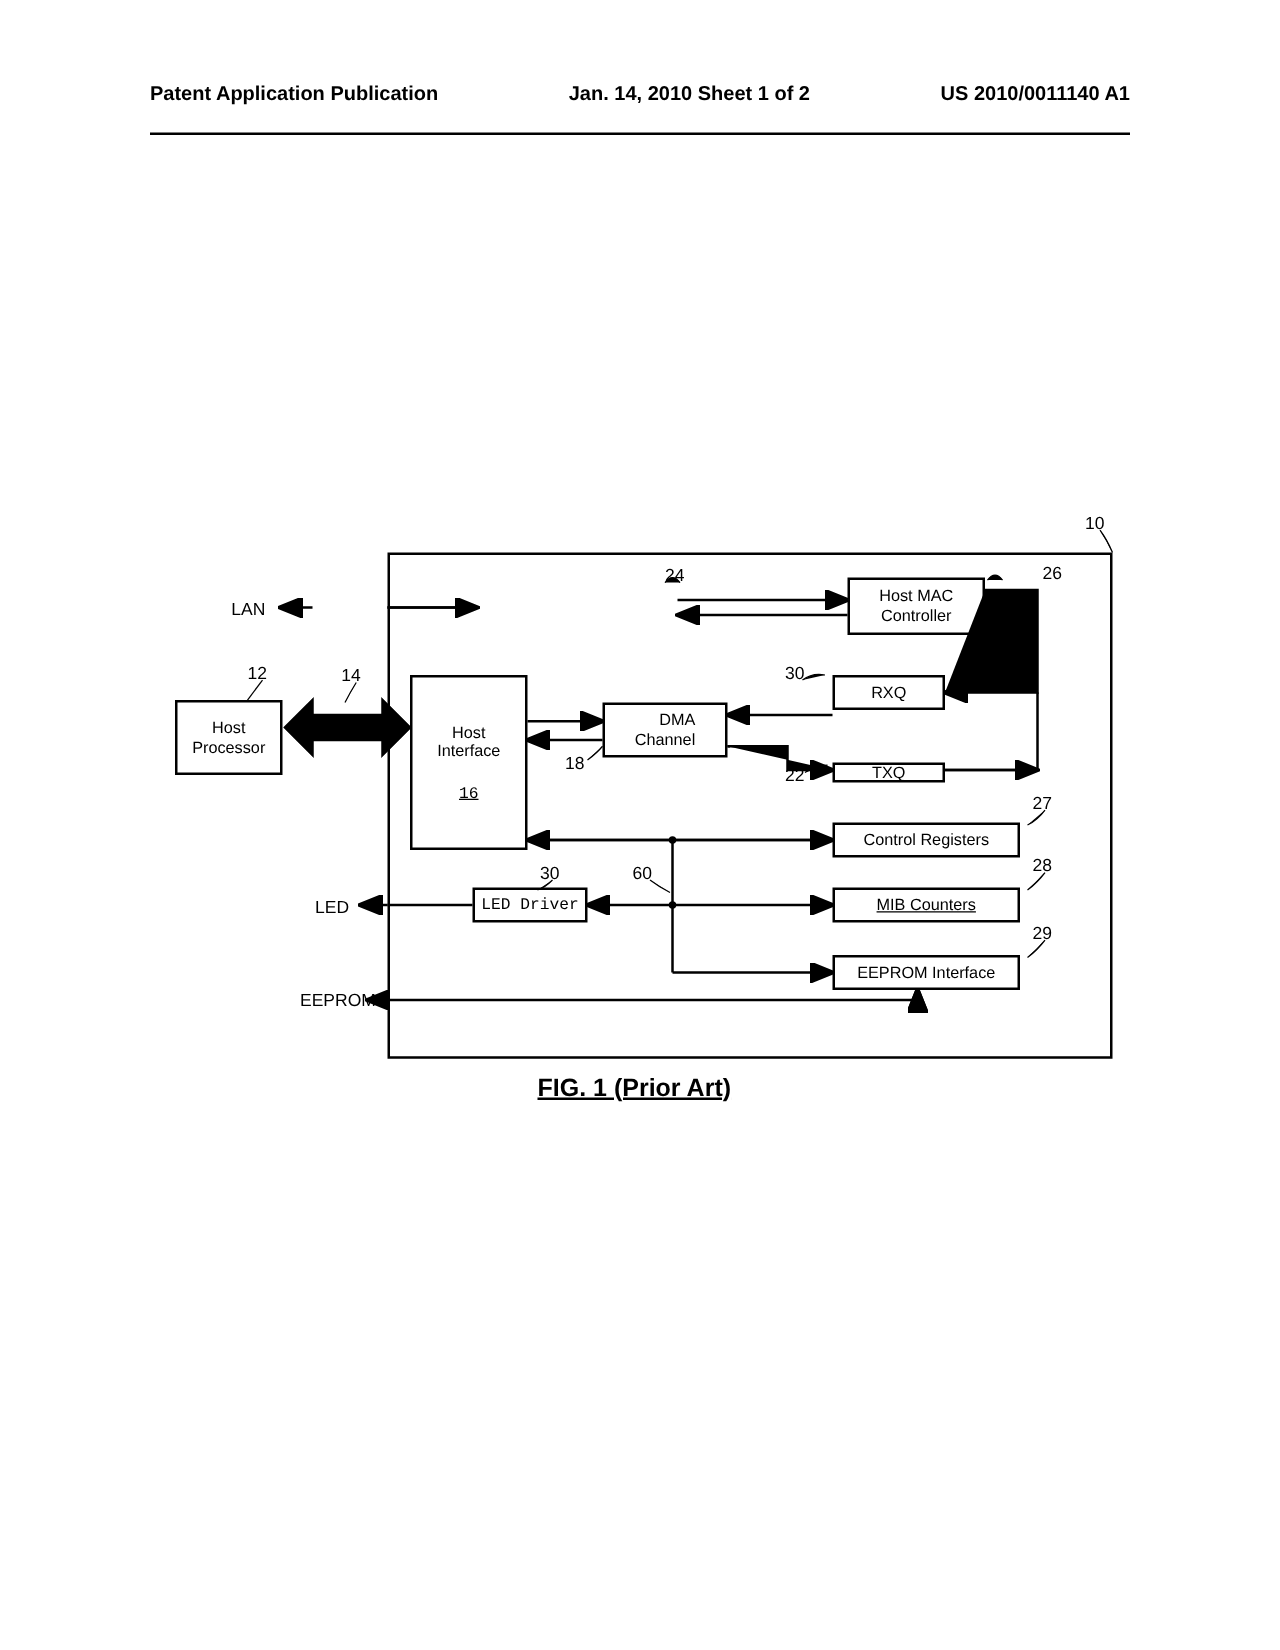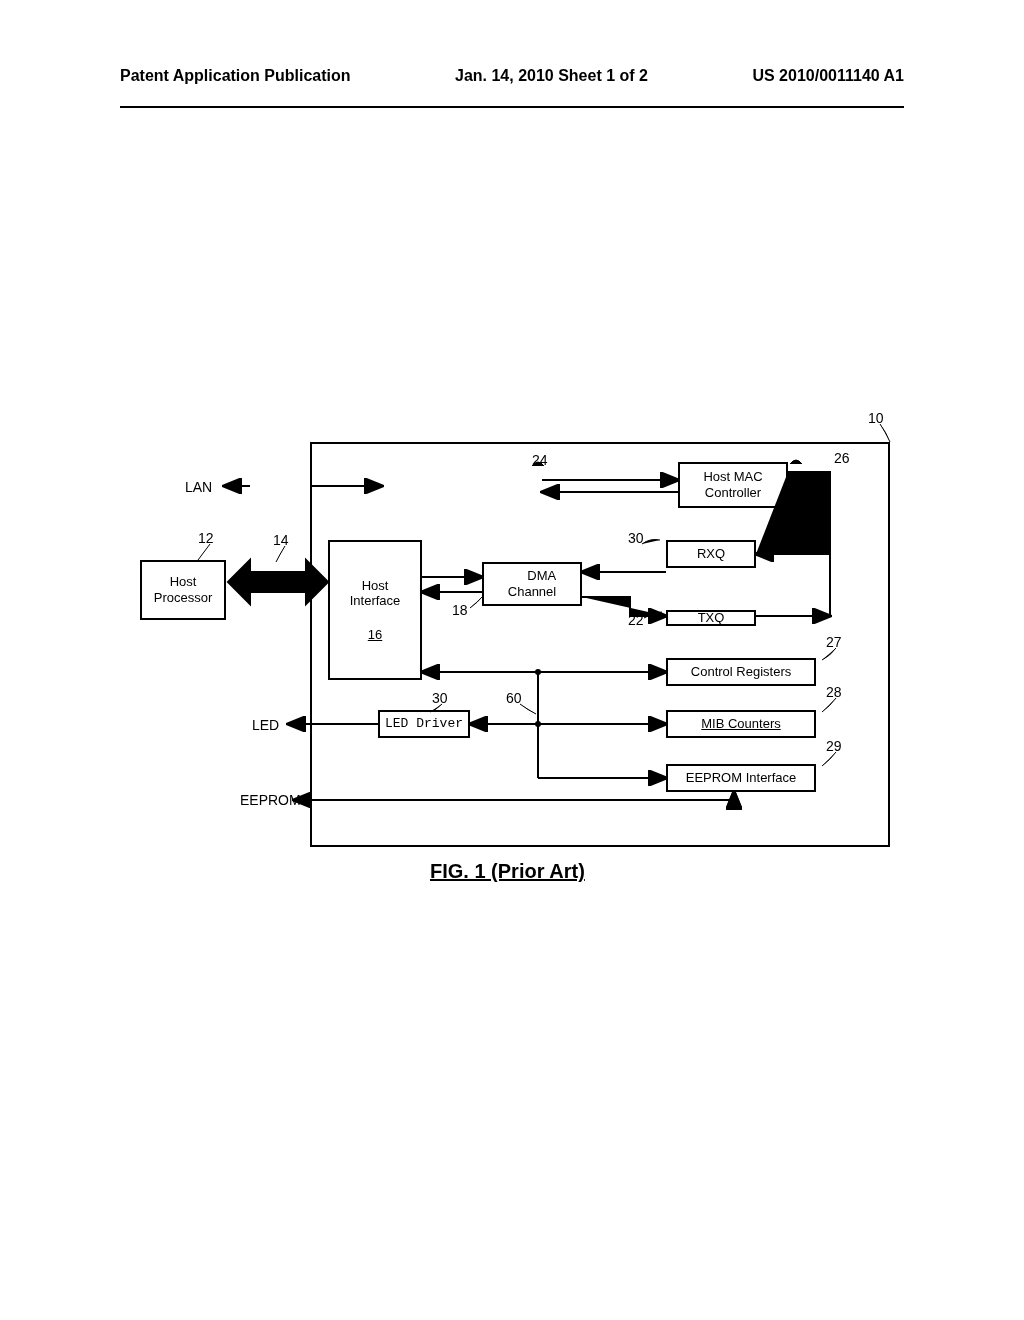--- a/index.html
+++ b/index.html
@@ -49,20 +49,21 @@
     position: absolute;
     border: 2px solid #000;
     background: transparent;
   }
   .ref {
     position: absolute;
     font-size: 14px;
   }
   .ref-under {
     text-decoration: underline;
+    font-family: Liberation Mono, monospace;
   }
   .label {
     position: absolute;
     font-size: 14px;
   }
   .fig-caption {
     position: absolute;
     font-size: 20px;
     font-weight: bold;
     text-decoration: underline;

